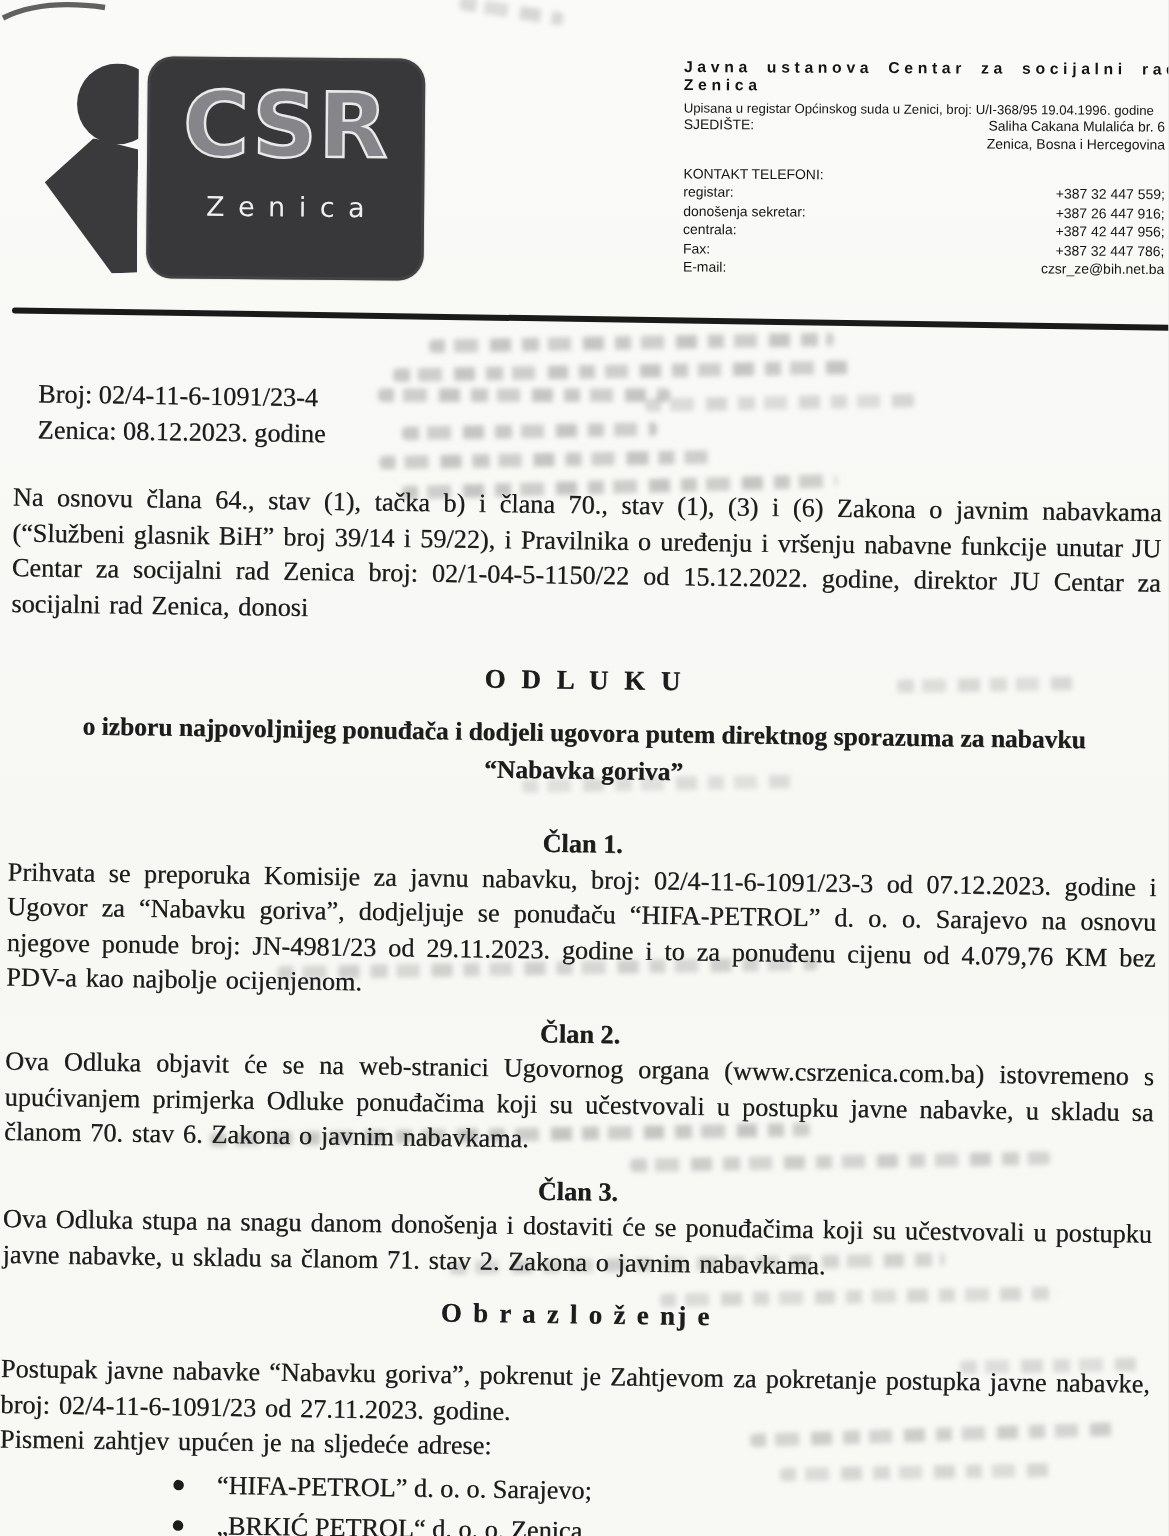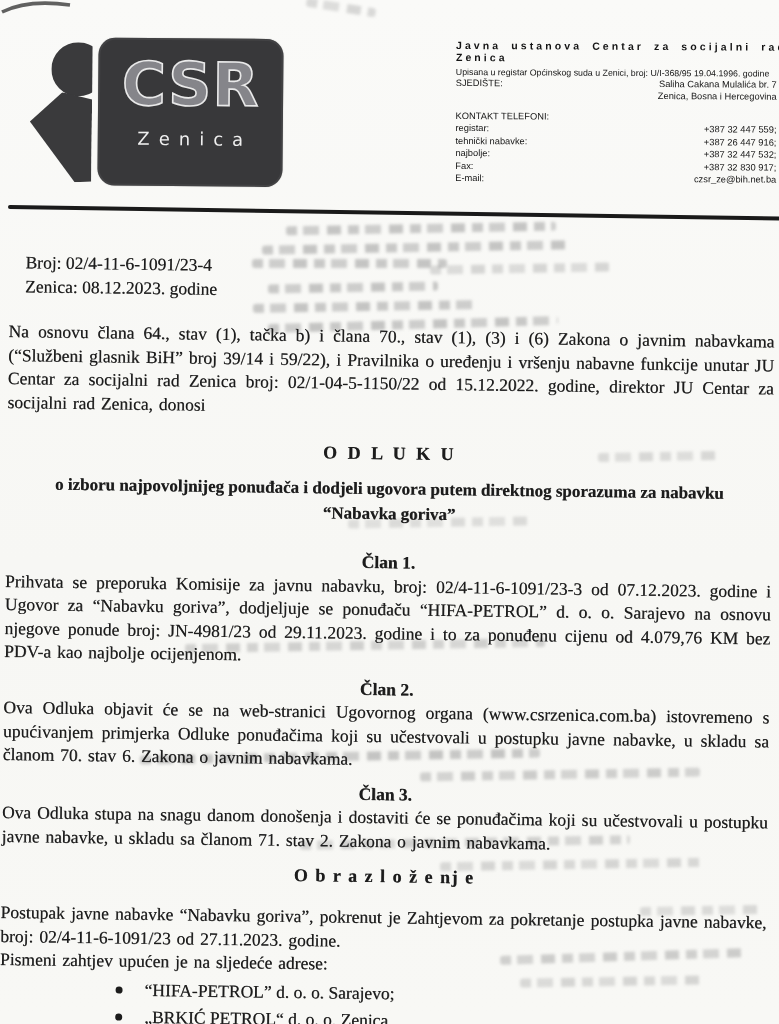--- a/index.html
+++ b/index.html
@@ -94,39 +94,39 @@
         <div class="logo-city">Zenica</div>
       </div>
     </div>
 
     <div class="org-block">
       <div class="org-title">Javna ustanova Centar za socijalni rad</div>
       <div class="org-title">Zenica</div>
       <div class="org-reg">Upisana u registar Općinskog suda u Zenici, broj: U/I-368/95 19.04.1996. godine</div>
       <div class="kv">
         <span>SJEDIŠTE:</span>
-        <span>Saliha Cakana Mulalića br. 7</span>
+        <span>Saliha Cakana Mulalića br. 6</span>
       </div>
       <div class="right-line">Zenica, Bosna i Hercegovina</div>
       <div class="contacts-label">KONTAKT TELEFONI:</div>
       <div class="contact-row">
         <span>registar:</span>
         <span>+387 32 447 559;</span>
       </div>
       <div class="contact-row">
-        <span>tehnički nabavke:</span>
+        <span>donošenja sekretar:</span>
         <span>+387 26 447 916;</span>
       </div>
       <div class="contact-row">
-        <span>najbolje:</span>
-        <span>+387 32 447 532;</span>
+        <span>centrala:</span>
+        <span>+387 42 447 956;</span>
       </div>
       <div class="contact-row">
         <span>Fax:</span>
-        <span>+387 32 830 917;</span>
+        <span>+387 32 447 786;</span>
       </div>
       <div class="contact-row">
         <span>E-mail:</span>
         <span>czsr_ze@bih.net.ba</span>
       </div>
     </div>
   </header>
 
   <div class="divider"></div>
 

